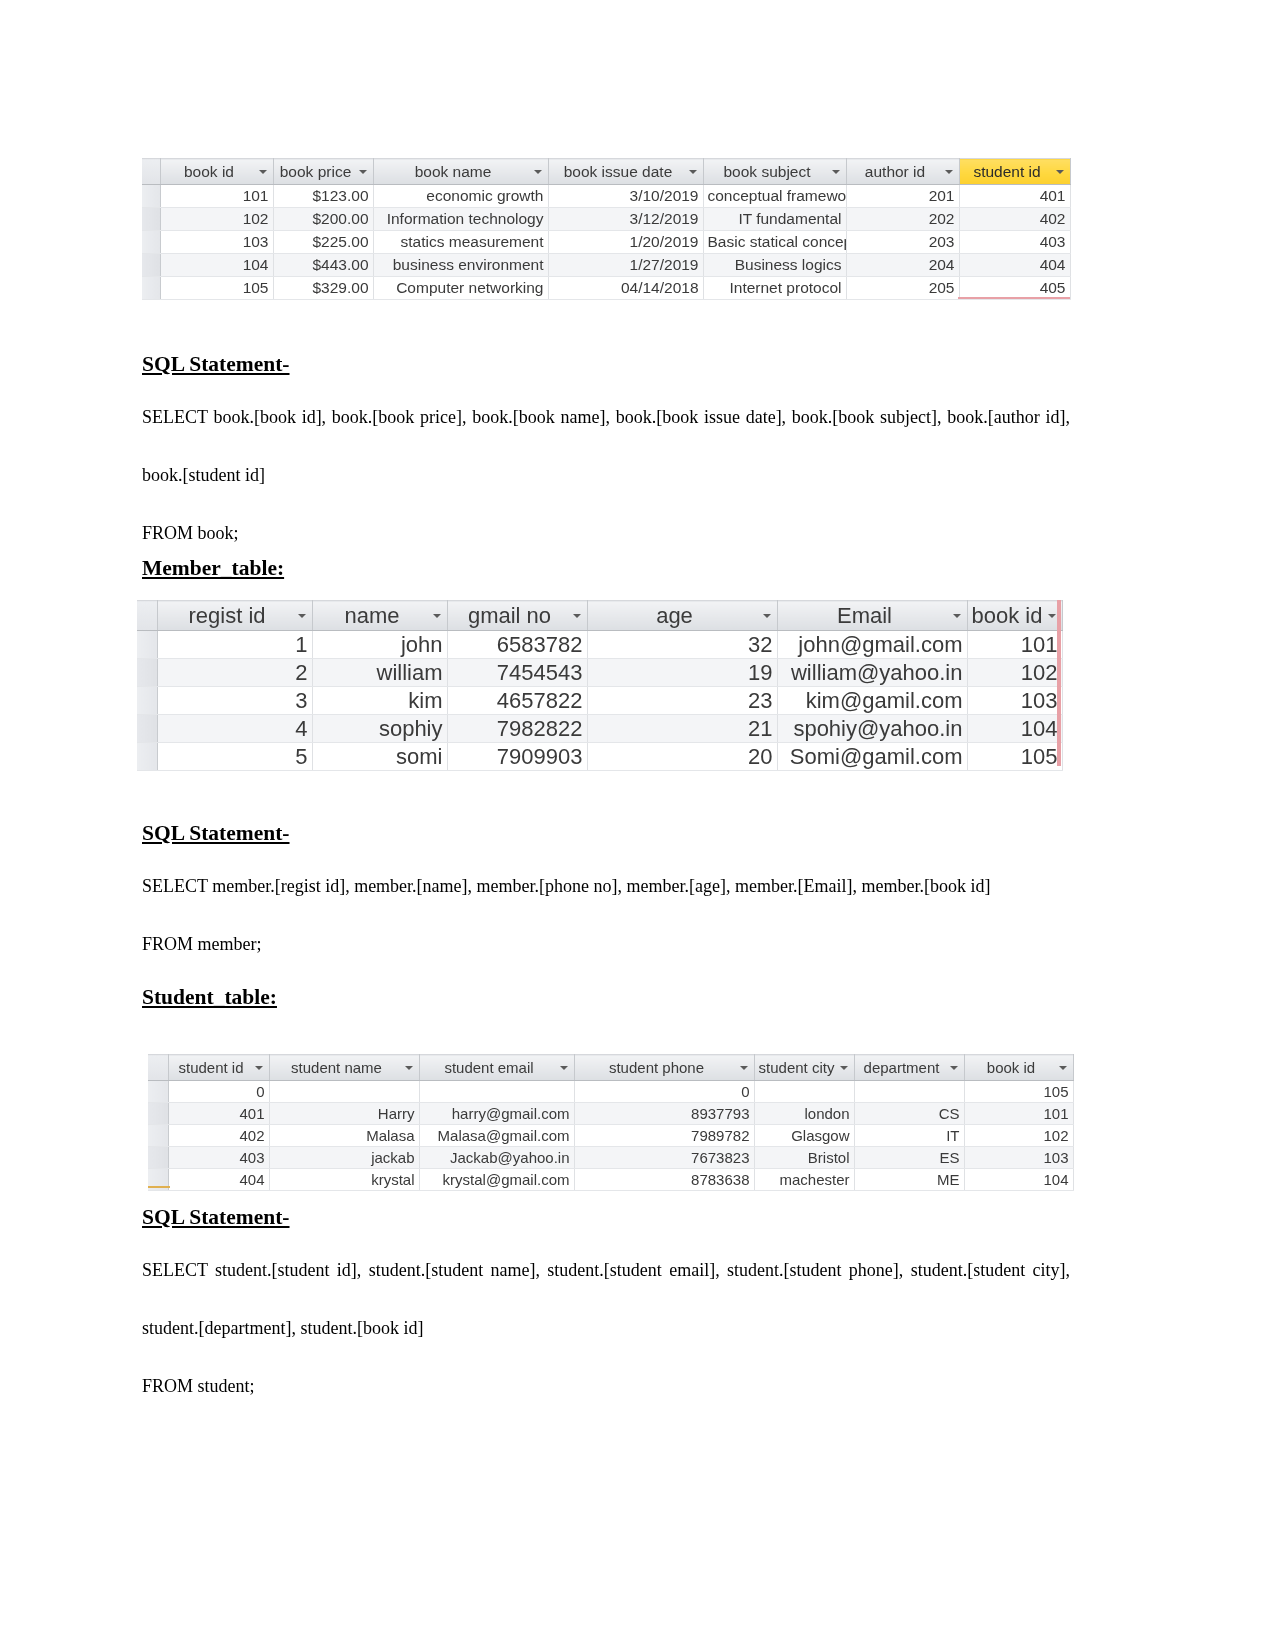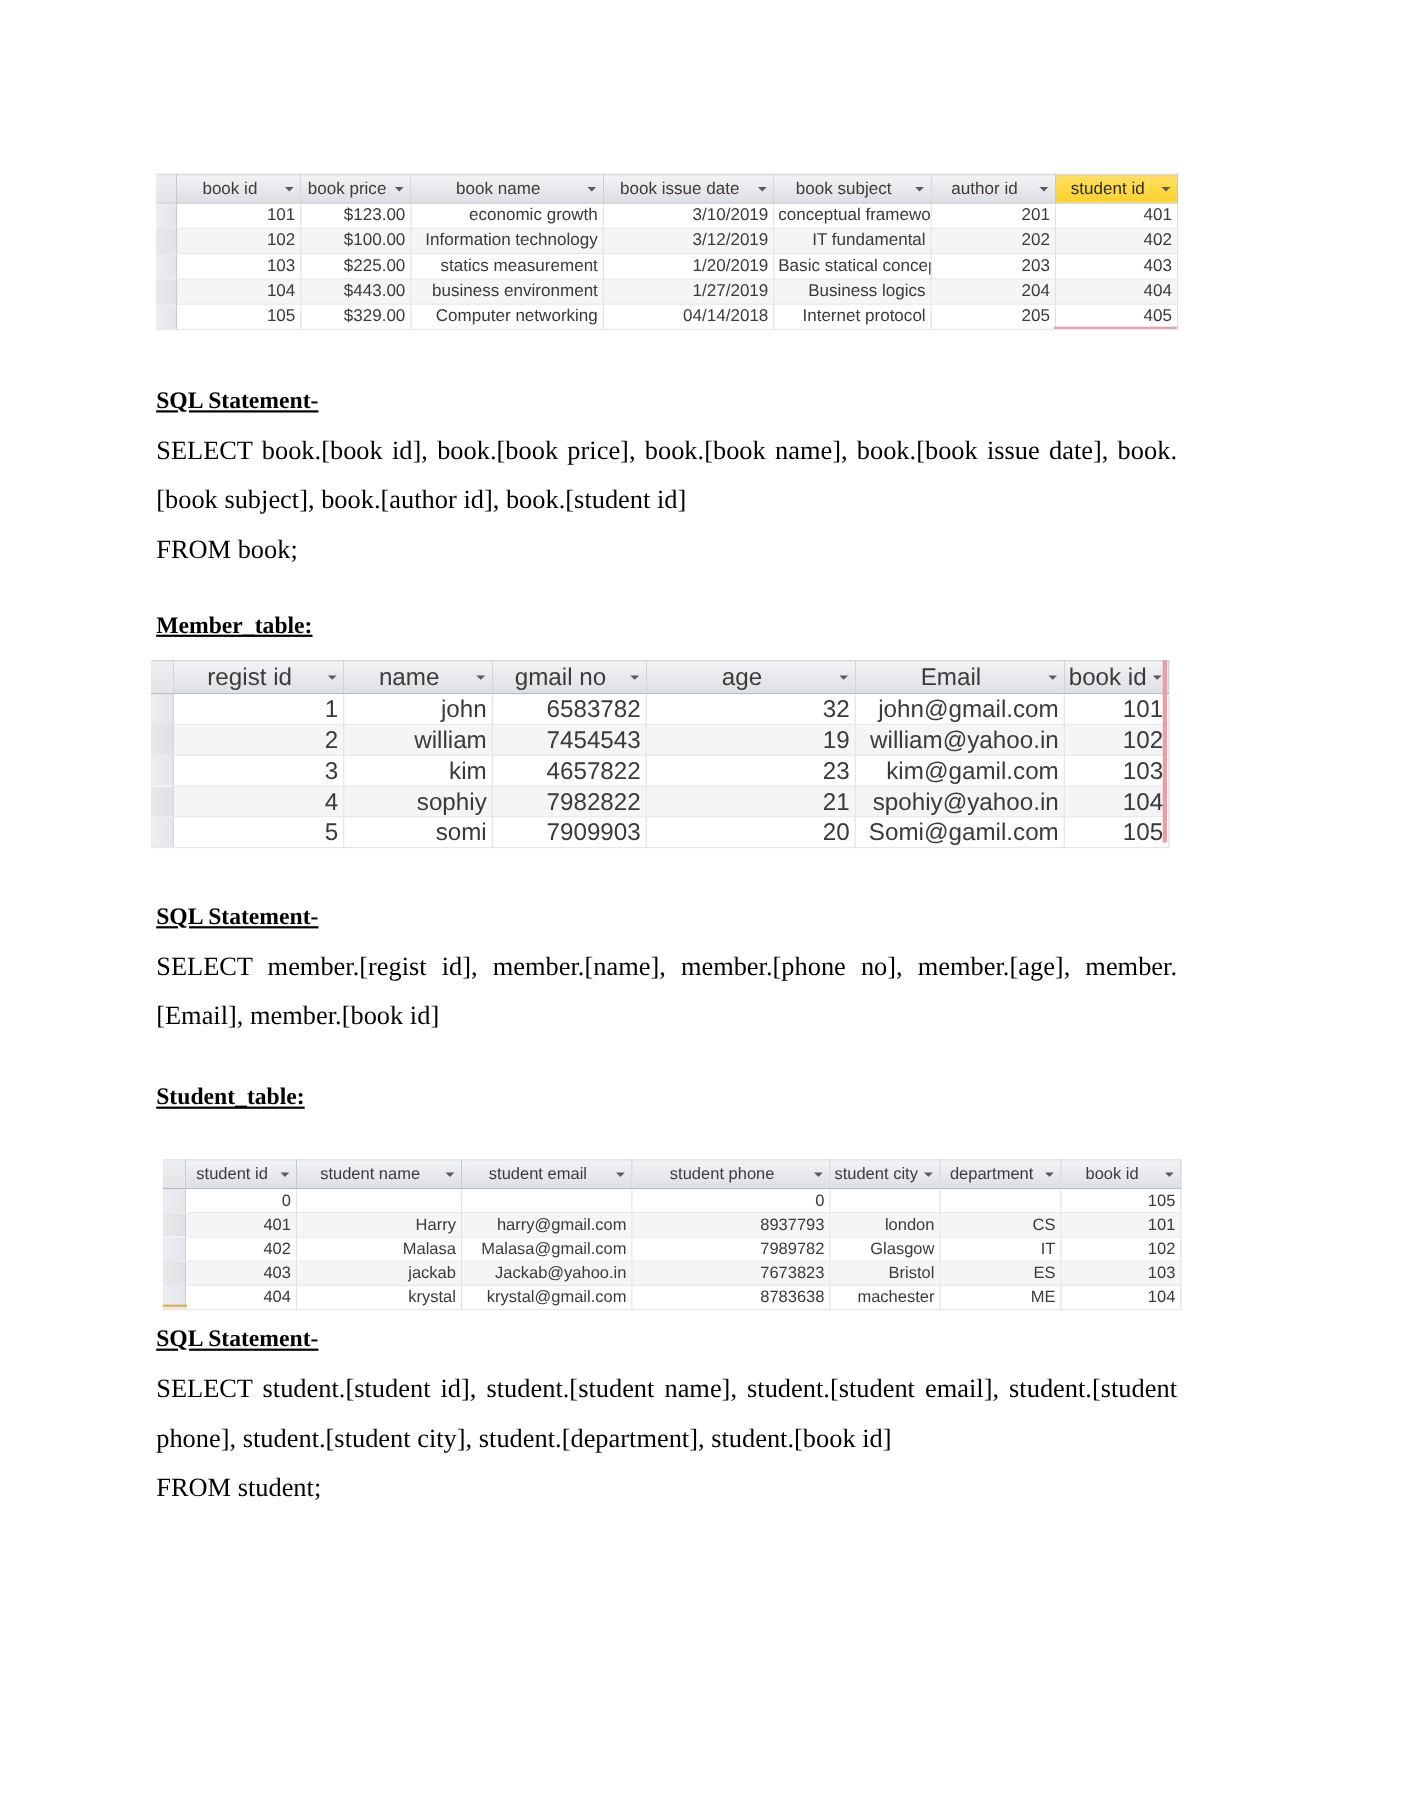--- a/index.html
+++ b/index.html
@@ -28,22 +28,22 @@
   .heading {
     font-family: "Liberation Serif", "DejaVu Serif", serif;
     font-size: 21.5px;
     font-weight: bold;
     text-decoration: underline;
     line-height: 1.15;
     margin: 0;
   }
   .para {
     font-family: "Liberation Serif", "DejaVu Serif", serif;
-    font-size: 24px;
-    line-height: 45px;
+    font-size: 18px;
+    line-height: 58px;
     margin: 0;
     text-align: justify;
     text-justify: inter-word;
   }
   .para.last-line { text-align: left; }
 
   .block {
     position: absolute;
     left: 142px;
     width: 928px;
@@ -236,21 +236,21 @@
         <td class="num">$123.00</td>
         <td class="txt">economic growth</td>
         <td class="num">3/10/2019</td>
         <td class="txt">conceptual framewo</td>
         <td class="txt">201</td>
         <td class="txt">401</td>
       </tr>
       <tr class="alt" style="height:23px;">
         <td class="selcol"></td>
         <td class="num">102</td>
-        <td class="num">$100.00</td>
+        <td class="num">$200.00</td>
         <td class="txt">Information technology</td>
         <td class="num">3/12/2019</td>
         <td class="txt">IT fundamental</td>
         <td class="txt">202</td>
         <td class="txt">402</td>
       </tr>
       <tr style="height:23px;">
         <td class="selcol"></td>
         <td class="num">103</td>
         <td class="num">$225.00</td>
@@ -401,20 +401,21 @@
       </tr>
     </tbody>
   </table>
   <div class="underline-red" style="left:1057px; top:600px; width:4px; height:166px;"></div>
 
   <div class="block" style="top:821px;">
     <div class="heading">SQL Statement-</div>
   </div>
   <div class="block" style="top:857px;">
     <p class="para">SELECT member.[regist id], member.[name], member.[phone no], member.[age], member.[Email], member.[book id]</p>
+    <p class="para last-line">FROM member;</p>
   </div>
 
   <div class="block" style="top:985px;">
     <div class="heading">Student_table:</div>
   </div>
 
   <table class="ds" id="student-table" style="left:148px; top:1054px; width:925px; font-size:15px;">
     <colgroup>
       <col style="width:20px">
       <col style="width:101px">

